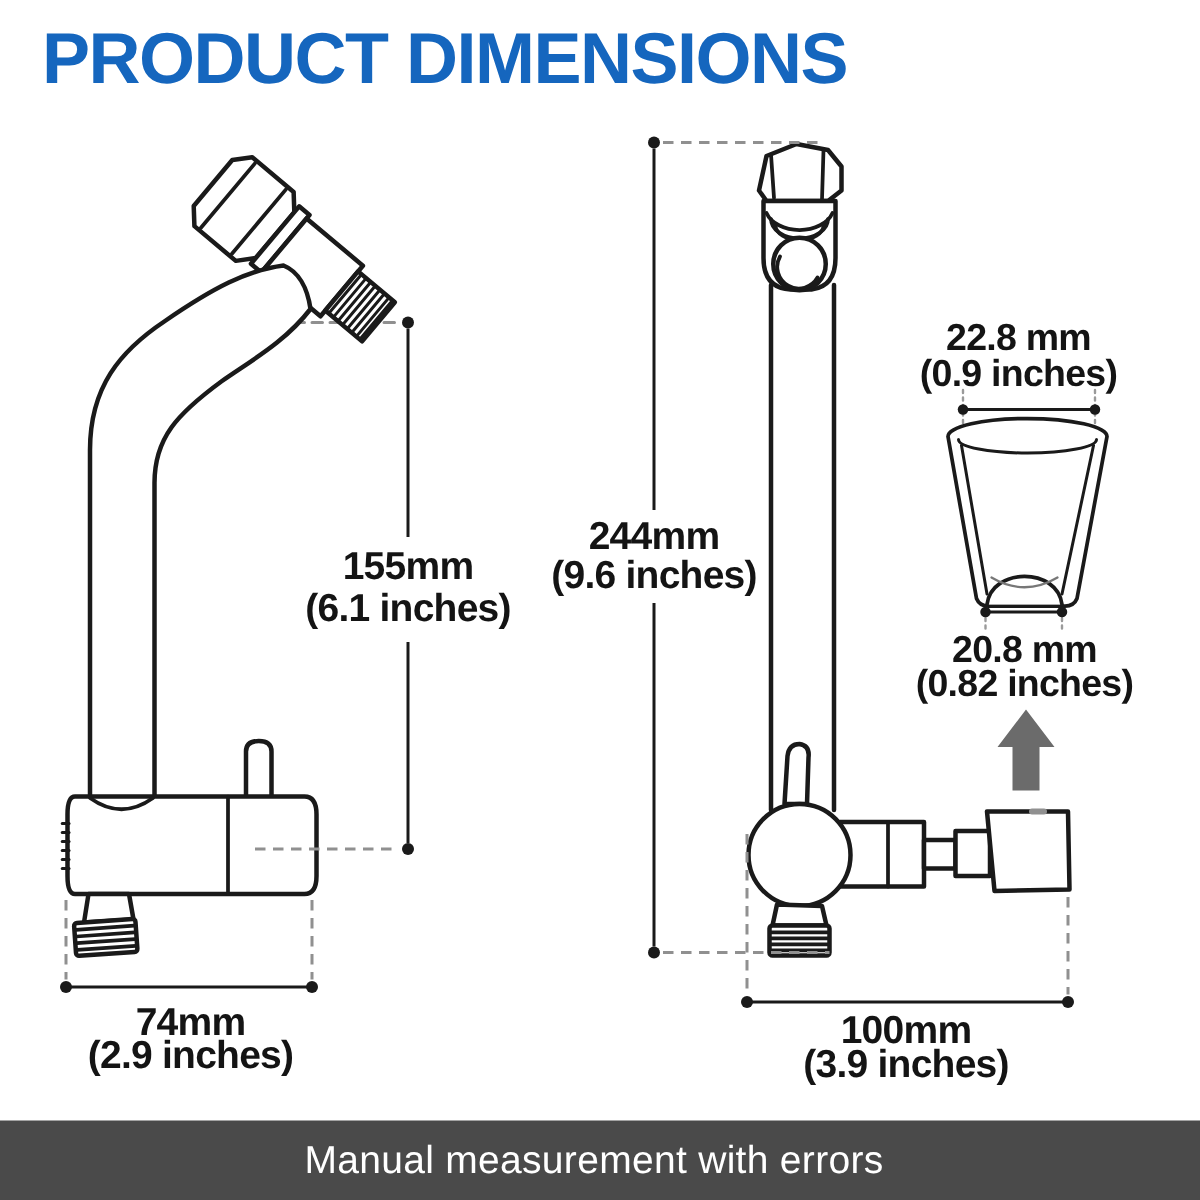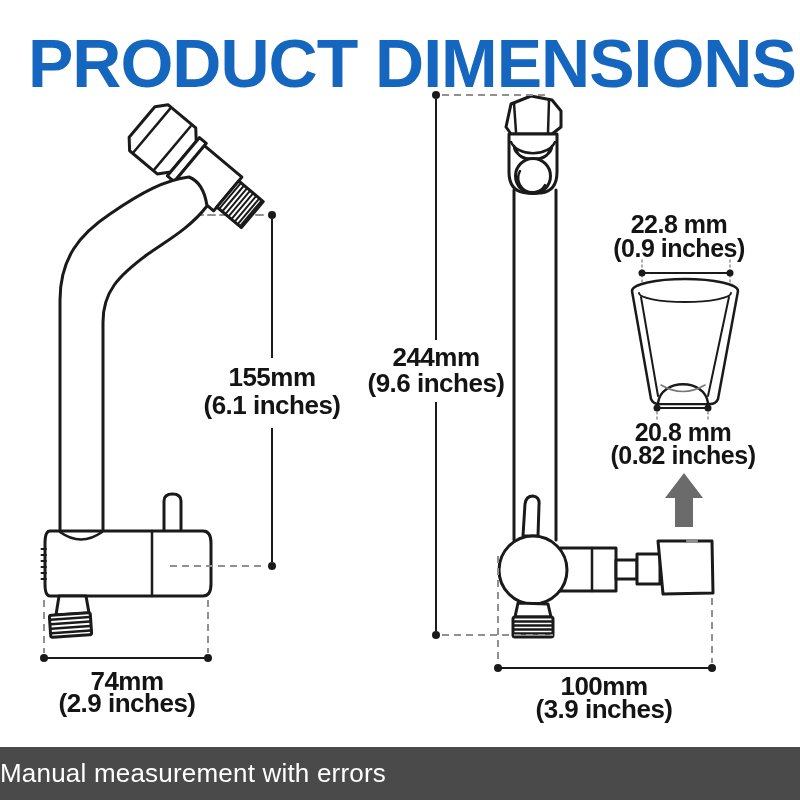--- a/index.html
+++ b/index.html
@@ -2,27 +2,27 @@
 <html><head>
 <meta charset="utf-8">
 <style>
   html,body{margin:0;padding:0;}
   body{
     width:800px;height:800px;position:relative;background:#ffffff;
     font-family:"Liberation Sans", sans-serif;overflow:hidden;
   }
   .page-title{
     position:absolute;left:28px;top:12px;
-    font-size:68px;font-weight:800;letter-spacing:-1px;
-    color:#1566be;white-space:nowrap;margin-top:12px;
+    font-size:48px;font-weight:800;letter-spacing:-1px;
+    color:#1566be;white-space:nowrap;
   }
   .diagram-svg{position:absolute;left:0;top:0;}
   .footer-bar{
     position:absolute;left:0;bottom:0;width:800px;height:53px;
-    background:#4a4a4a;display:flex;align-items:center;justify-content:flex-start;
+    background:#4a4a4a;display:flex;align-items:center;justify-content:center;
     box-sizing:border-box;padding-right:8px;
   }
   .footer-bar span{color:#ffffff;font-size:26px;letter-spacing:0.2px;}
   svg text{
     font-family:"Liberation Sans", sans-serif;
     font-weight:bold;fill:#141414;letter-spacing:-0.5px;
   }
   .dim-text{font-size:26px;}
   .cup-text{font-size:25px;}
 </style>

